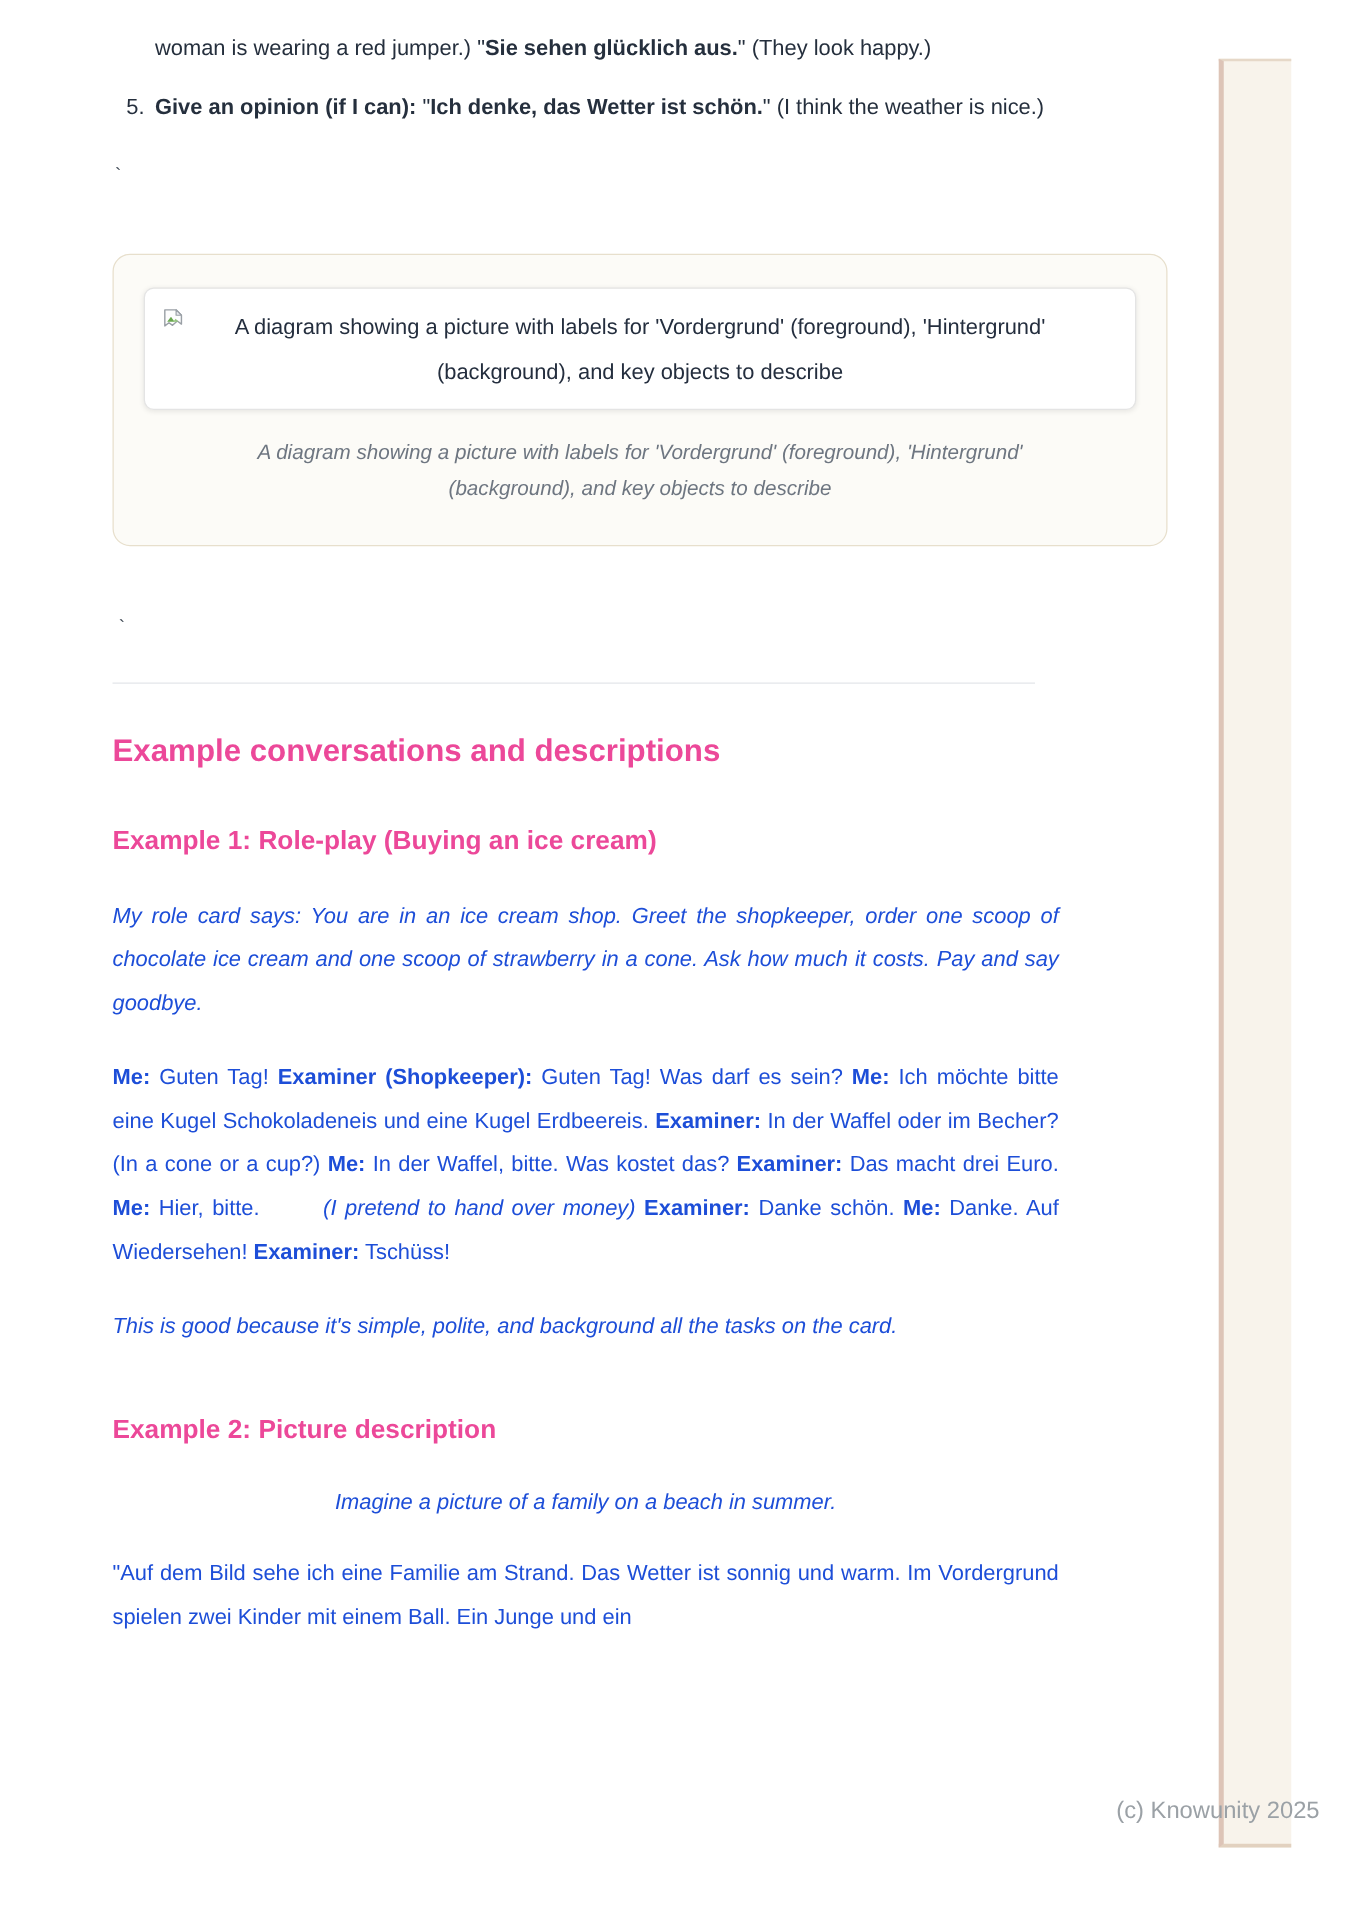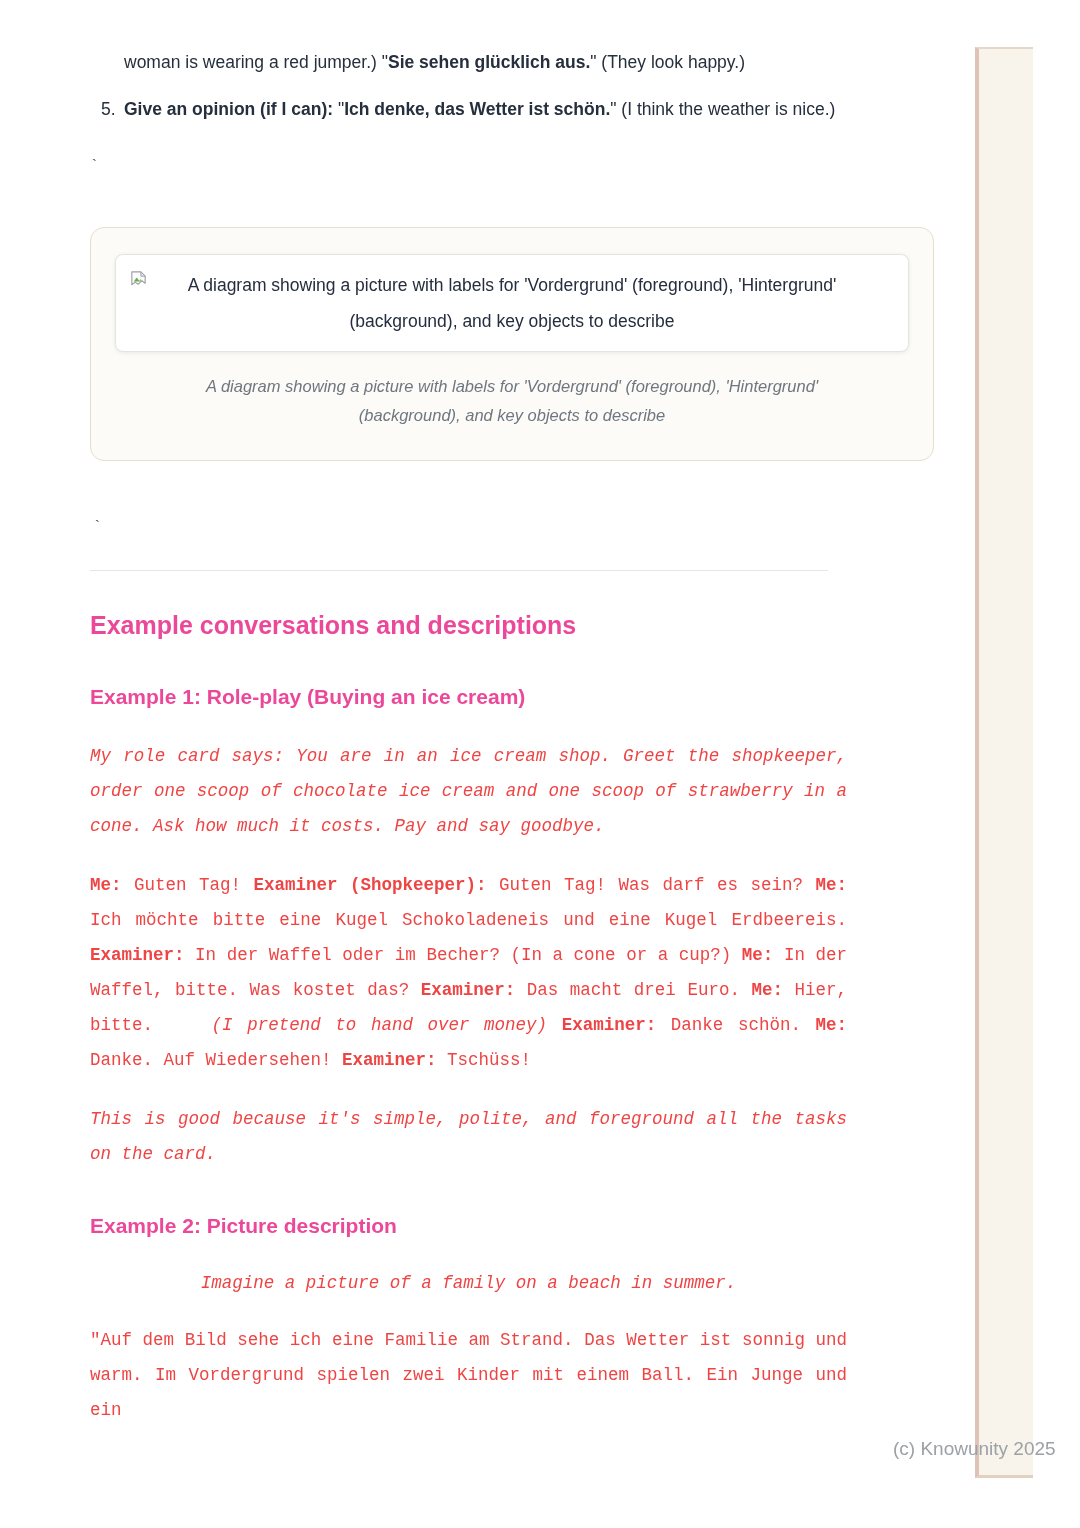--- a/index.html
+++ b/index.html
@@ -25,21 +25,21 @@
     font-size: 19px;
     color: #9ba1a6;
     z-index: 5;
     white-space: nowrap;
   }
   .content {
     position: relative;
     z-index: 2;
     margin-left: 90px;
     width: 757px;
-    padding-top: 46px;
+    padding-top: 22px;
     font-size: 17.5px;
   }
   .li {
     position: relative;
     padding-left: 34px;
     line-height: 33px;
     color: #252f3d;
   }
   .li .num {
     position: absolute;
@@ -105,26 +105,25 @@
     font-weight: 700;
     color: #ec4899;
   }
   h3.sub {
     margin-top: 42px;
     font-size: 21px;
     line-height: 28px;
     font-weight: 700;
     color: #ec4899;
   }
-  h3.sub2 { margin-top: 40px; }
+  h3.sub2 { margin-top: 52px; }
   p.para {
     margin-top: 24px;
     line-height: 35px;
-    color: #ef4444;
-    font-family: Liberation Mono, monospace;
+    color: #1d4ed8;
   }
   p.mt28 { margin-top: 28px; }
   p.mt26 { margin-top: 26px; text-align: center; }
   p.mt22 { margin-top: 22px; }
   p.just { text-align: justify; }
   p.italic { font-style: italic; }
 </style>
 </head>
 <body>
 
@@ -164,21 +163,21 @@
   <hr class="divider">
 
   <h2 class="sec">Example conversations and descriptions</h2>
 
   <h3 class="sub">Example 1: Role-play (Buying an ice cream)</h3>
 
   <p class="para mt28 just italic">My role card says: You are in an ice cream shop. Greet the shopkeeper, order one scoop of chocolate ice cream and one scoop of strawberry in a cone. Ask how much it costs. Pay and say goodbye.</p>
 
   <p class="para just"><span class="b">Me:</span><span> Guten Tag! </span><span class="b">Examiner (Shopkeeper):</span><span> Guten Tag! Was darf es sein? </span><span class="b">Me:</span><span> Ich möchte bitte eine Kugel Schokoladeneis und eine Kugel Erdbeereis. </span><span class="b">Examiner:</span><span> In der Waffel oder im Becher? (In a cone or a cup?) </span><span class="b">Me:</span><span> In der Waffel, bitte. Was kostet das? </span><span class="b">Examiner:</span><span> Das macht drei Euro. </span><span class="b">Me:</span><span> Hier, bitte. </span><span class="i">(I pretend to hand over money)</span><span> </span><span class="b">Examiner:</span><span> Danke schön. </span><span class="b">Me:</span><span> Danke. Auf Wiedersehen! </span><span class="b">Examiner:</span><span> Tschüss!</span></p>
 
-  <p class="para just italic">This is good because it's simple, polite, and foreground all the tasks on the card.</p>
+  <p class="para just italic">This is good because it's simple, polite, and background all the tasks on the card.</p>
 
   <h3 class="sub sub2">Example 2: Picture description</h3>
 
   <p class="para mt26 italic">Imagine a picture of a family on a beach in summer.</p>
 
   <p class="para mt22 just">"Auf dem Bild sehe ich eine Familie am Strand. Das Wetter ist sonnig und warm. Im Vordergrund spielen zwei Kinder mit einem Ball. Ein Junge und ein</p>
 
 </main>
 
 </body></html>

